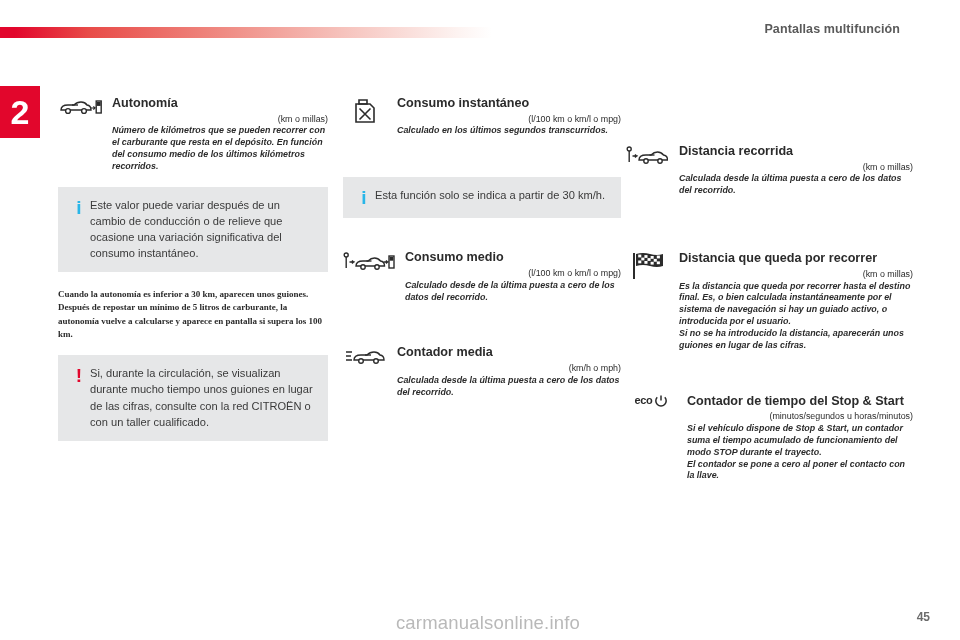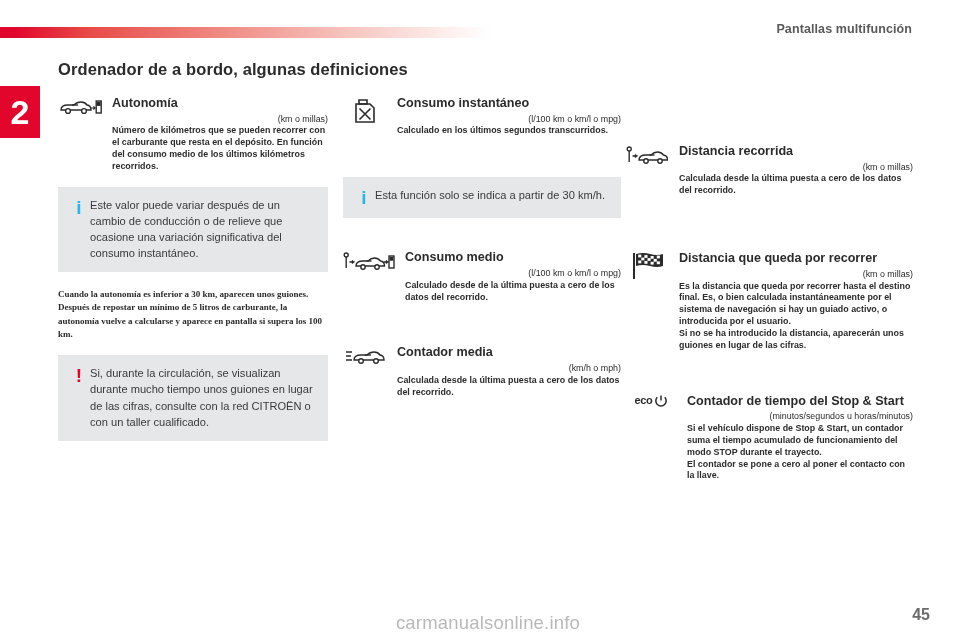--- a/index.html
+++ b/index.html
@@ -19,21 +19,21 @@
   .top-rule {
     position: absolute;
     left: 0; top: 27px;
     width: 492px; height: 11px;
     background: linear-gradient(to right, #e2062c 0%, #e2062c 3%, #e84b48 18%, #ef8a82 45%, #f6c3bd 70%, #fdf3f1 93%, #ffffff 100%);
   }
 
   
   .chapter-title {
     position: absolute;
-    right: 48px; top: 22px;
+    right: 60px; top: 22px;
     font-size: 12.5px;
     font-weight: bold;
     color: #5a5a5a;
     letter-spacing: .1px;
   }
 
   
   .chapter-tab {
     position: absolute;
     left: 0; top: 86px;
@@ -94,20 +94,21 @@
     color: #2b2b2b;
     line-height: 1.33;
     text-align: right;
   }
   .entry-desc {
     font-size: 8.9px;
     font-weight: bold;
     color: #2b2b2b;
     line-height: 1.33;
     white-space: pre-line;
+    font-style: italic;
   }
 
   
   .callout {
     display: flex;
     background: #e6e7e8;
     padding: 10px 12px 11px 10px;
     margin: 10px 0 16px 0;
   }
   .callout-mark {
@@ -144,21 +145,21 @@
     font-weight: bold;
     color: #2b2b2b;
     letter-spacing: -0.3px;
     white-space: nowrap;
   }
 
   
   .page-number {
     position: absolute;
     right: 30px; bottom: 16px;
-    font-size: 16px;
+    font-size: 12px;
     font-weight: bold;
     color: #6b6b6b;
   }
   .watermark {
     position: absolute;
     left: 16px; right: 0; bottom: 6px;
     text-align: center;
     font-size: 18.5px;
     color: #b9b9b9;
     letter-spacing: .2px;
@@ -171,21 +172,20 @@
 <body>
 
 <div class="page">
 
   <div class="top-rule"></div>
 
   <div class="chapter-title">Pantallas multifunción</div>
 
   <div class="chapter-tab">2</div>
 
-  <div class="main-heading">Ordenador de a bordo, algunas definiciones</div>
 
   <div class="col col-1">
 
     <div class="entry">
       <div class="entry-icon">
         <svg width="44" height="22" viewBox="0 0 44 22">
           <g fill="none" stroke="#2b2b2b" stroke-width="1.4">
             <path d="M3 14 q0-5 7-5 h6 q3-3 7-3 t6 3 q4 .5 4 5 z"></path>
             <circle cx="10" cy="15" r="2.4" fill="#fff"></circle>
             <circle cx="26" cy="15" r="2.4" fill="#fff"></circle>

